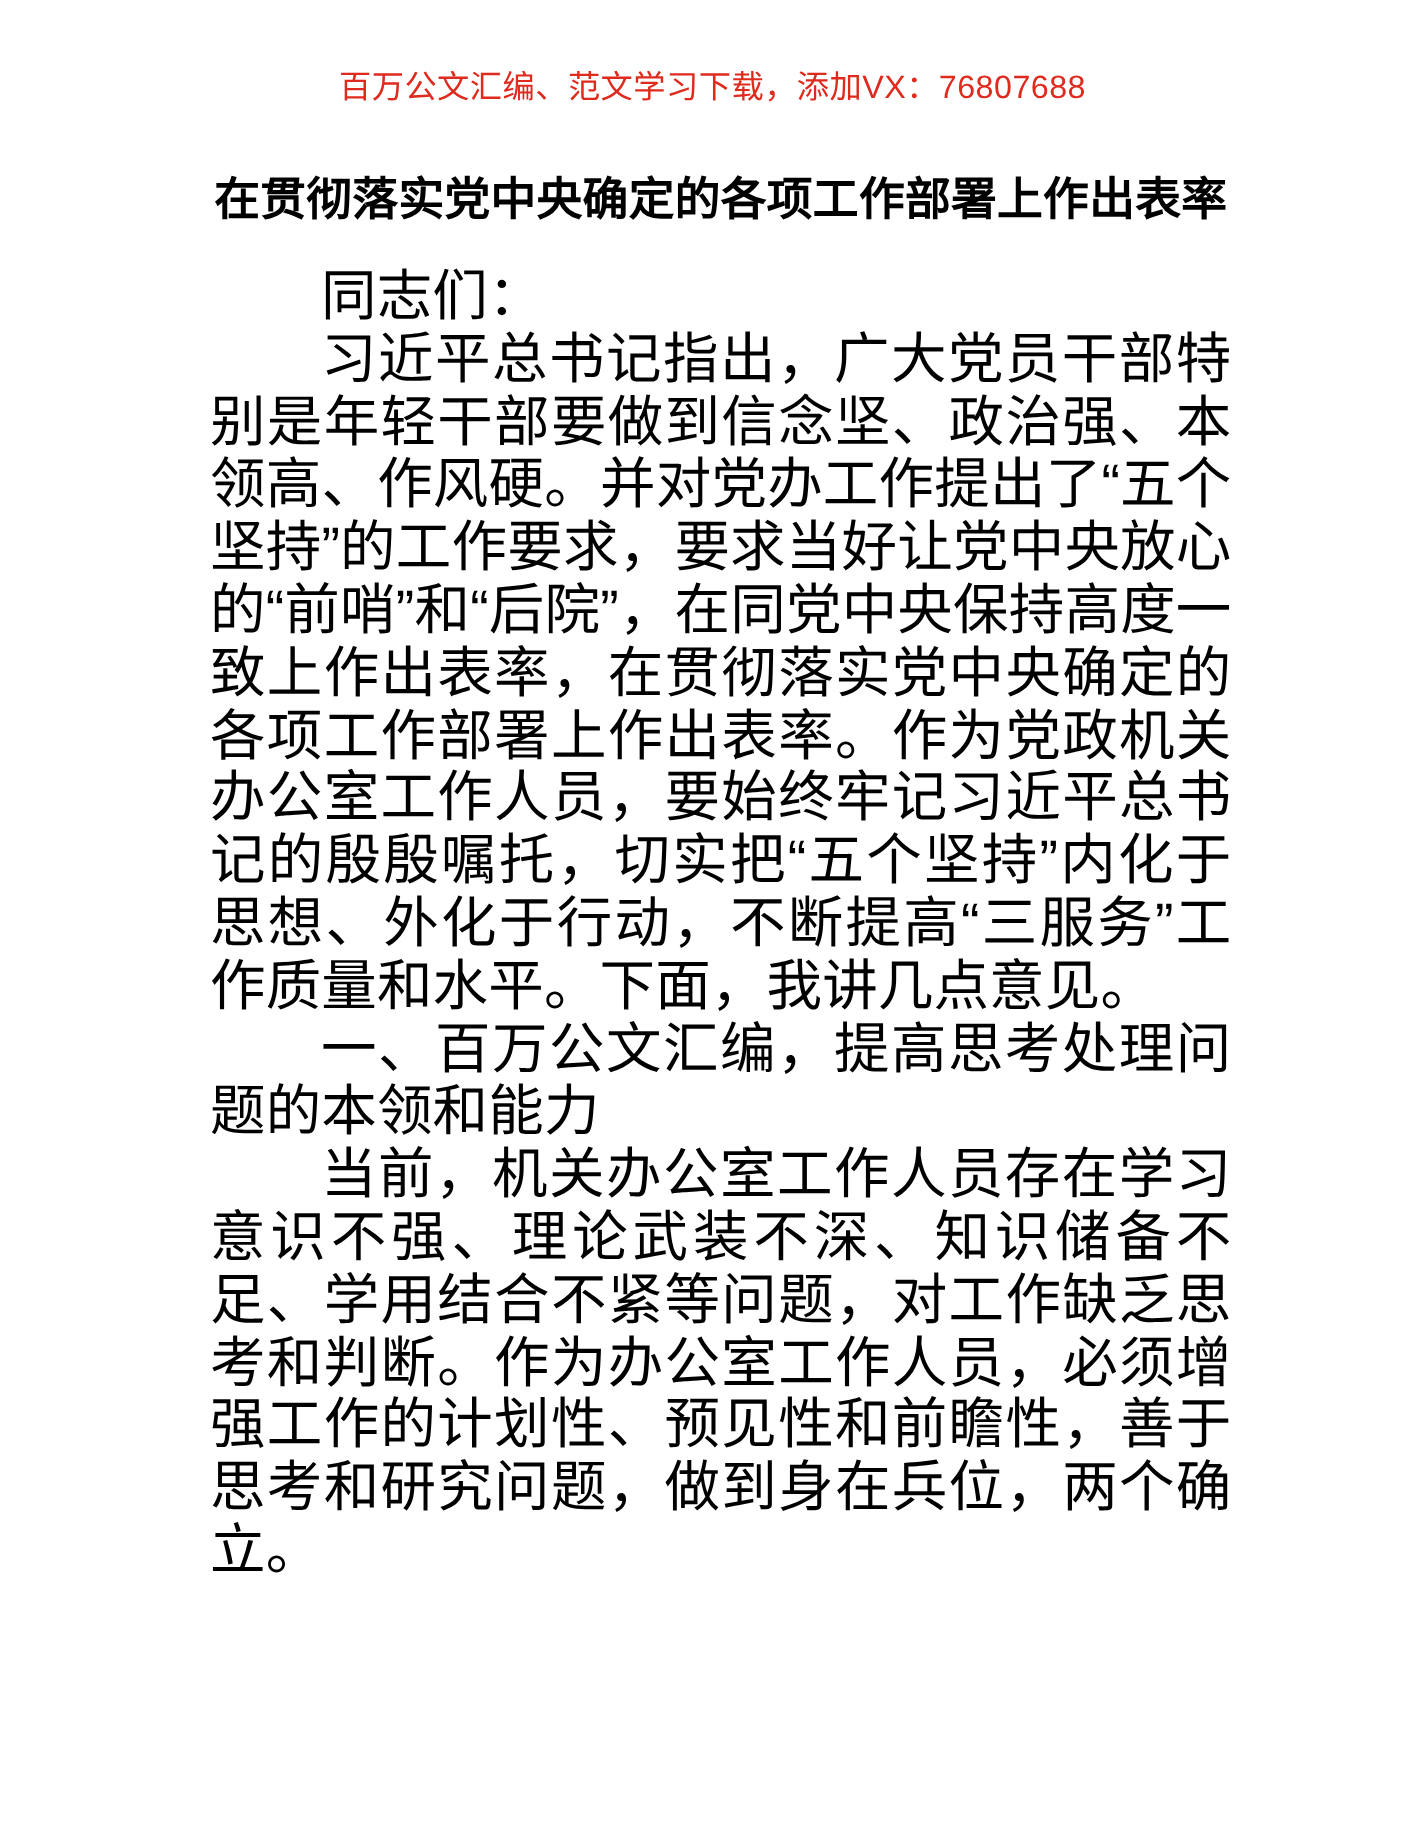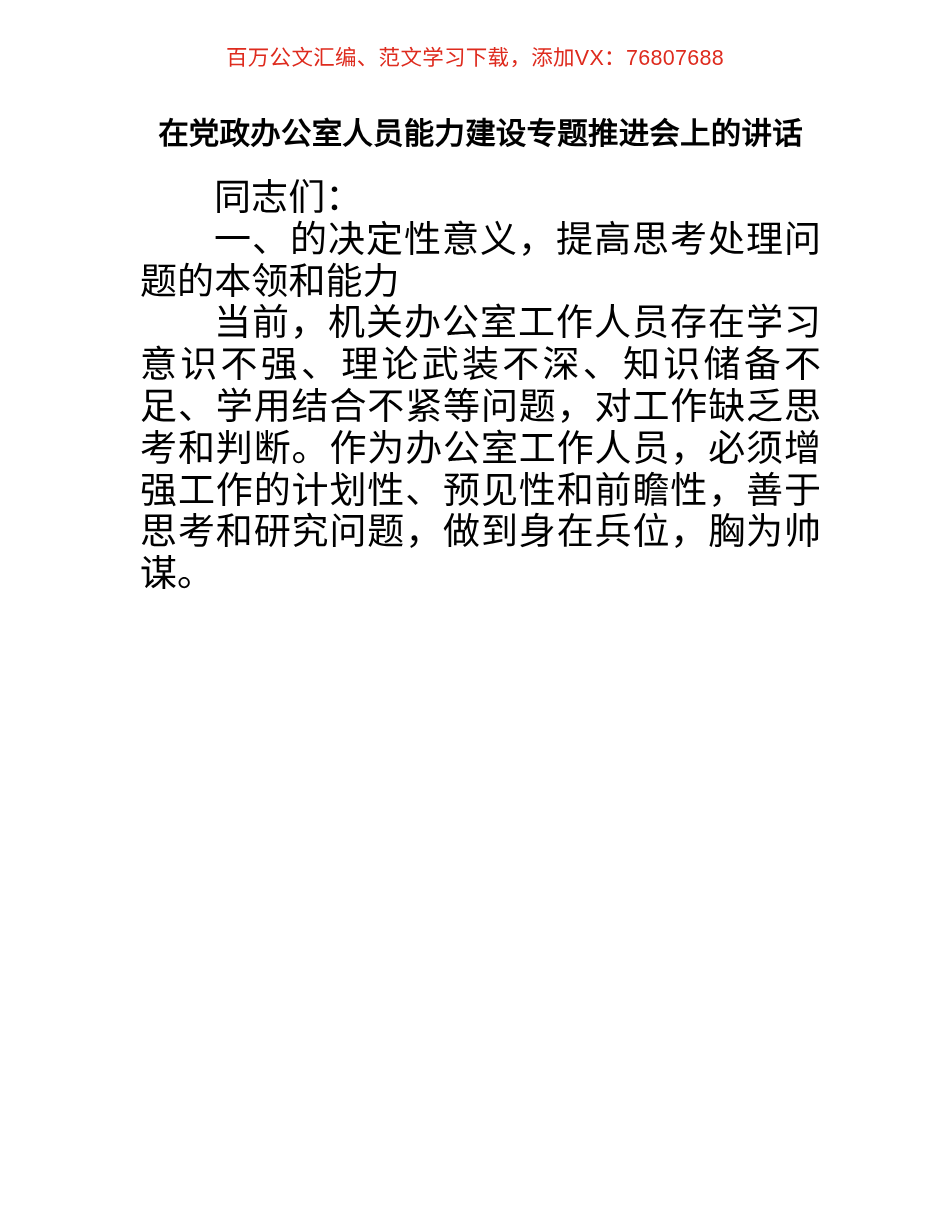--- a/index.html
+++ b/index.html
@@ -91,25 +91,26 @@
 <body>
 
 <div class="page">
 
   <div class="promo-banner">
     <span class="promo-text">百万公文汇编、范文学习下载，添加VX：76807688</span>
   </div>
 
   <div class="doc-column">
 
-    <h1 class="doc-title">在党政办公室人员能力建设专题推进会上的讲话</h1>
+    <h1 class="doc-title">在贯彻落实党中央确定的各项工作部署上作出表率</h1>
 
     <p class="para first-after-title">同志们：</p>
 
+    <p class="para gap">习近平总书记指出，广大党员干部特别是年轻干部要做到信念坚、政治强、本领高、作风硬。并对党办工作提出了“五个坚持”的工作要求，要求当好让党中央放心的“前哨”和“后院”，在同党中央保持高度一致上作出表率，在贯彻落实党中央确定的各项工作部署上作出表率。作为党政机关办公室工作人员，要始终牢记习近平总书记的殷殷嘱托，切实把“五个坚持”内化于思想、外化于行动，不断提高“三服务”工作质量和水平。下面，我讲几点意见。</p>
 
-    <p class="para gap">一、的决定性意义，提高思考处理问题的本领和能力</p>
+    <p class="para gap">一、百万公文汇编，提高思考处理问题的本领和能力</p>
 
-    <p class="para gap">当前，机关办公室工作人员存在学习意识不强、理论武装不深、知识储备不足、学用结合不紧等问题，对工作缺乏思考和判断。作为办公室工作人员，必须增强工作的计划性、预见性和前瞻性，善于思考和研究问题，做到身在兵位，胸为帅谋。</p>
+    <p class="para gap">当前，机关办公室工作人员存在学习意识不强、理论武装不深、知识储备不足、学用结合不紧等问题，对工作缺乏思考和判断。作为办公室工作人员，必须增强工作的计划性、预见性和前瞻性，善于思考和研究问题，做到身在兵位，两个确立。</p>
 
 
   </div>
 
 </div>
 
 </body></html>

